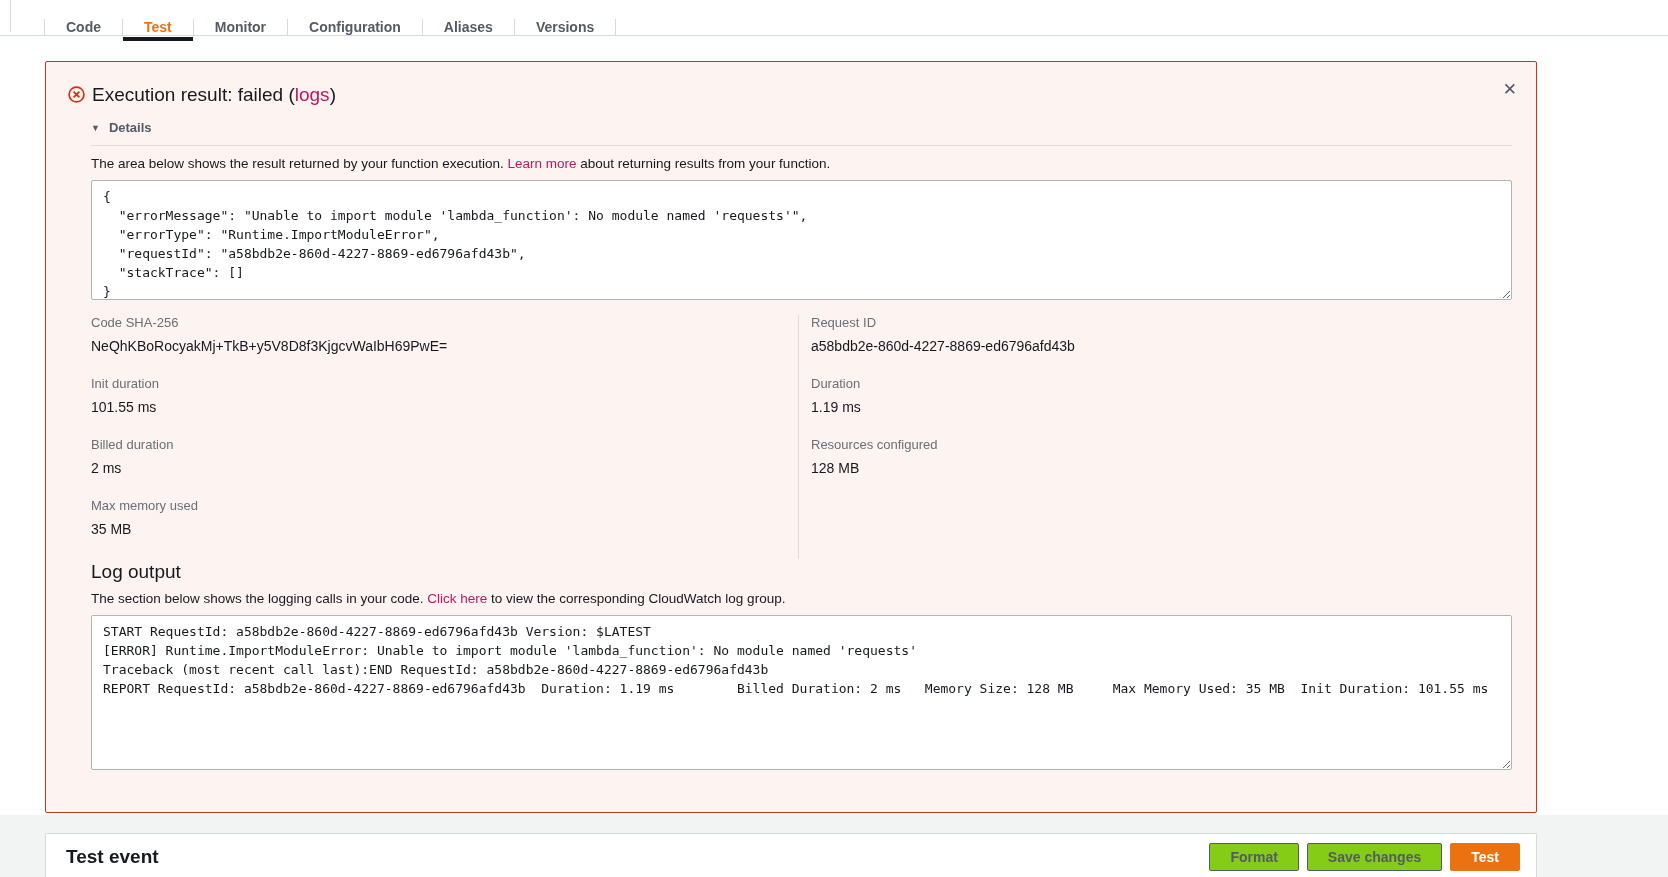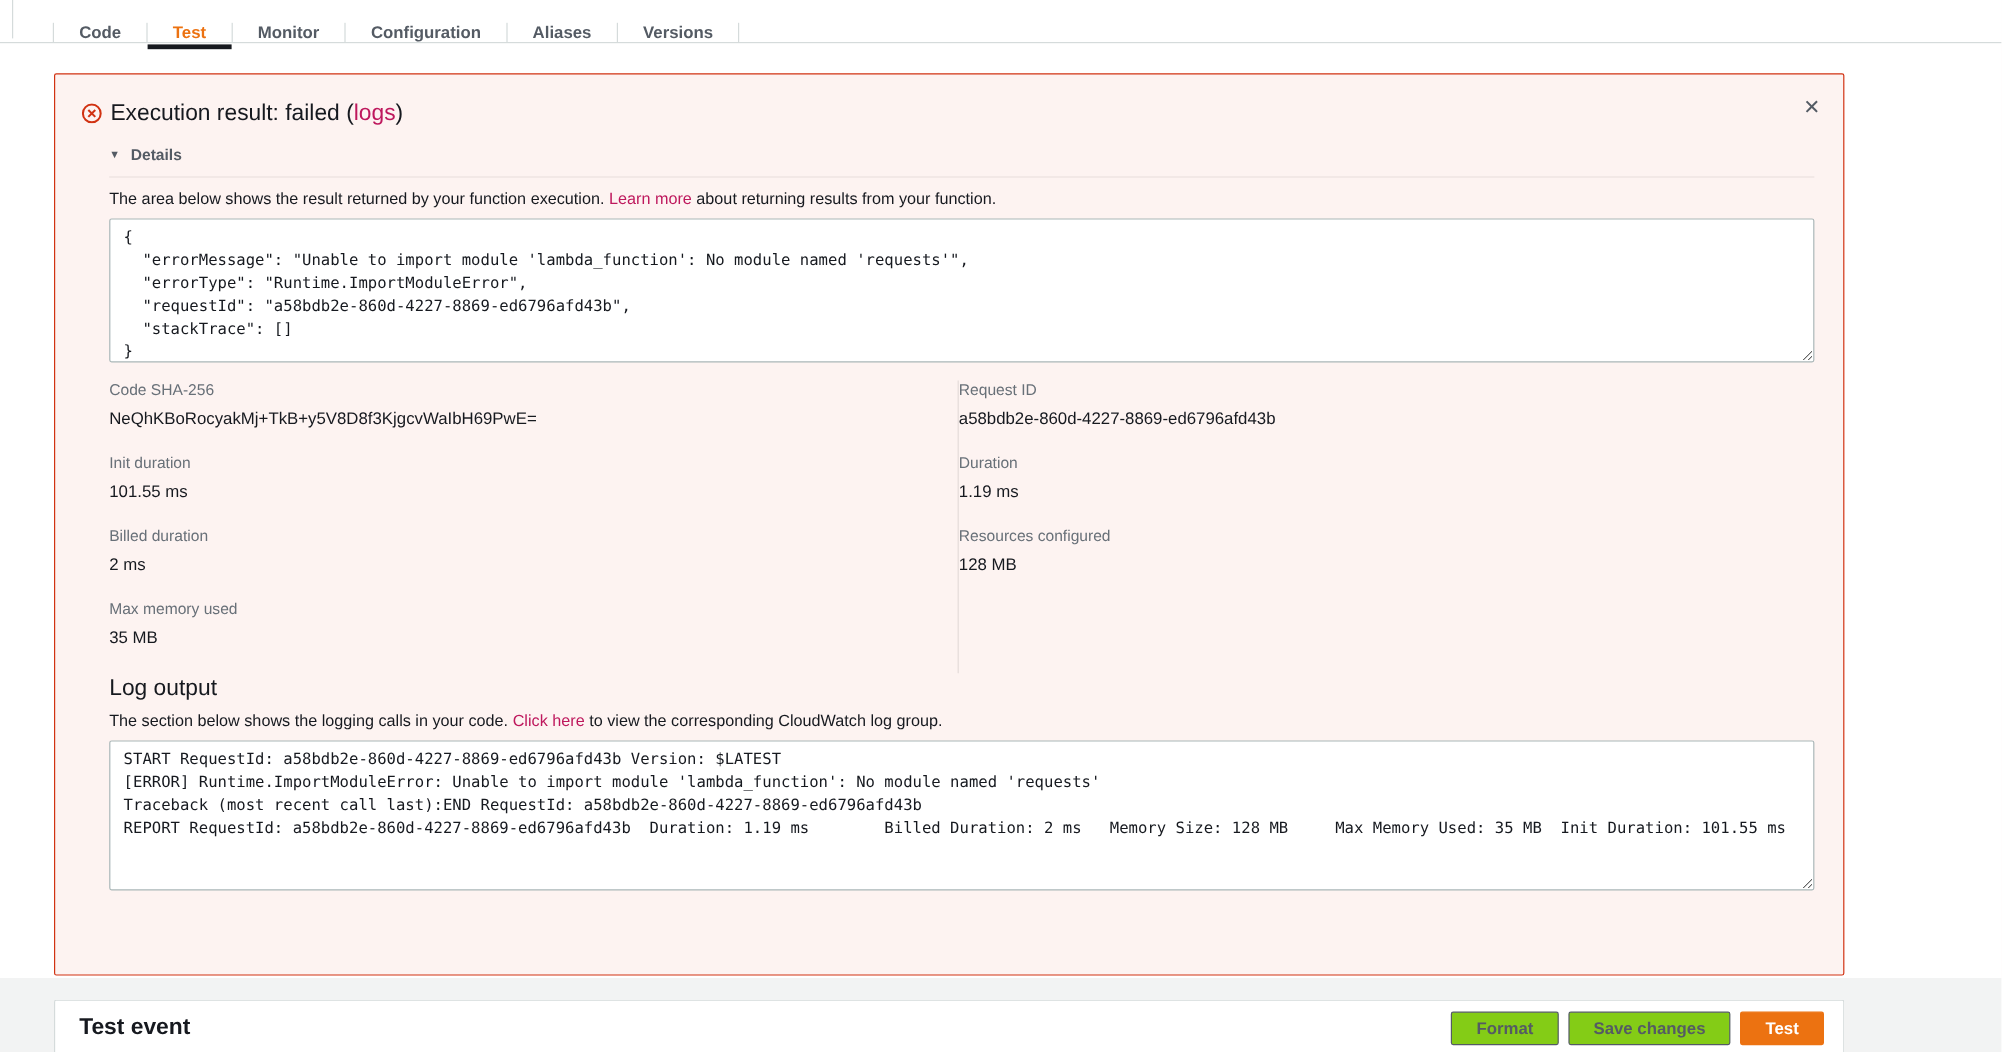--- a/index.html
+++ b/index.html
@@ -77,27 +77,27 @@
     width: 100%;
     border: 1px solid #aab7b8; border-radius: 2px;
     background: #ffffff;
     font-family: "DejaVu Sans Mono", "Liberation Mono", monospace;
     font-size: 13px; line-height: 19px; color: #16191f;
     padding: 6px 11px;
     white-space: pre; overflow: hidden;
     resize: both; outline: none;
   }
   #result-box { height: 120px; }
-  #log-box { height: 125px; }
+  #log-box { height: 155px; }
 
   .section-heading { margin-top: 23px; font-size: 19px; font-weight: 400; color: #16191f; }
 
   .summary-grid { display: flex; margin-top: 15px; }
   .summary-col-left { width: 707px; }
-  .summary-col-right { flex: 1; border-left: 1px solid rgba(0,0,0,0.10); }
+  .summary-col-right { flex: 1; border-left: 1px solid rgba(0,0,0,0.10); padding-left: 12px; }
   .field { margin-bottom: 22px; }
   .f-label { font-size: 13px; color: #687078; margin-bottom: 8px; }
   .f-value { font-size: 14px; color: #16191f; }
 
   
   .bottom-section {
     margin-top: 2px;
     background: #f2f3f3;
     height: 70px;
     padding: 18px 131px 0 45px;

